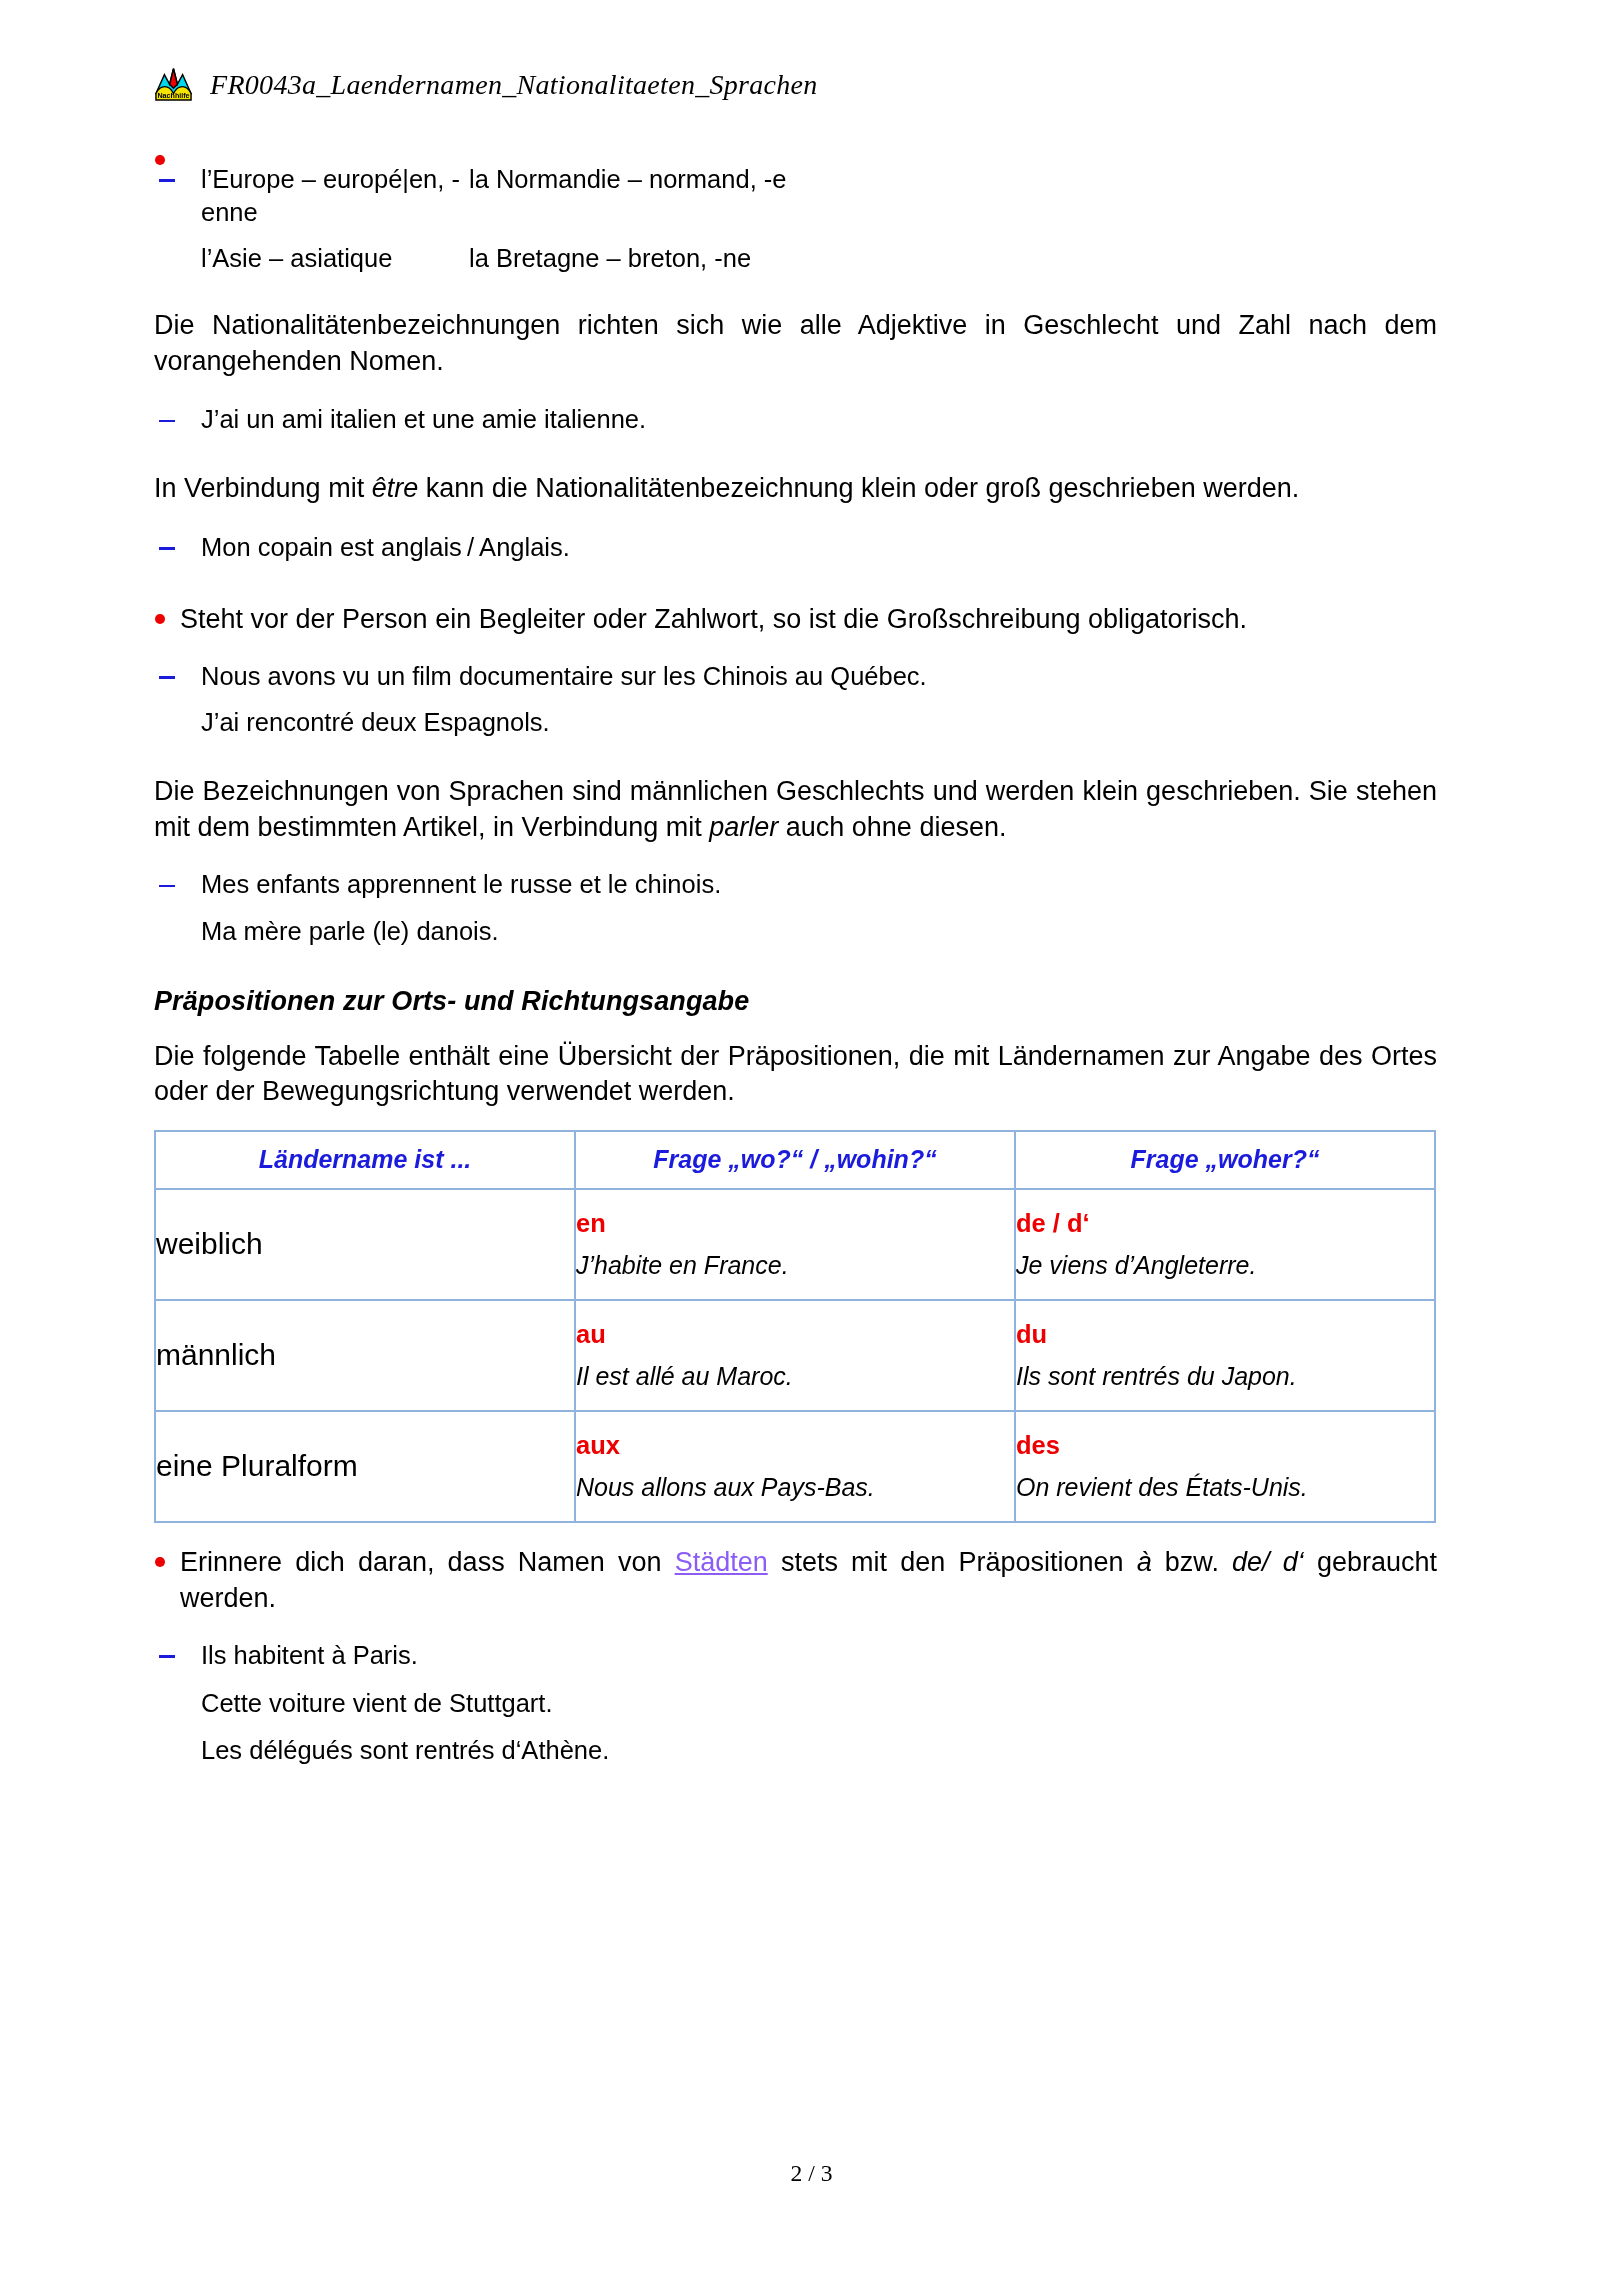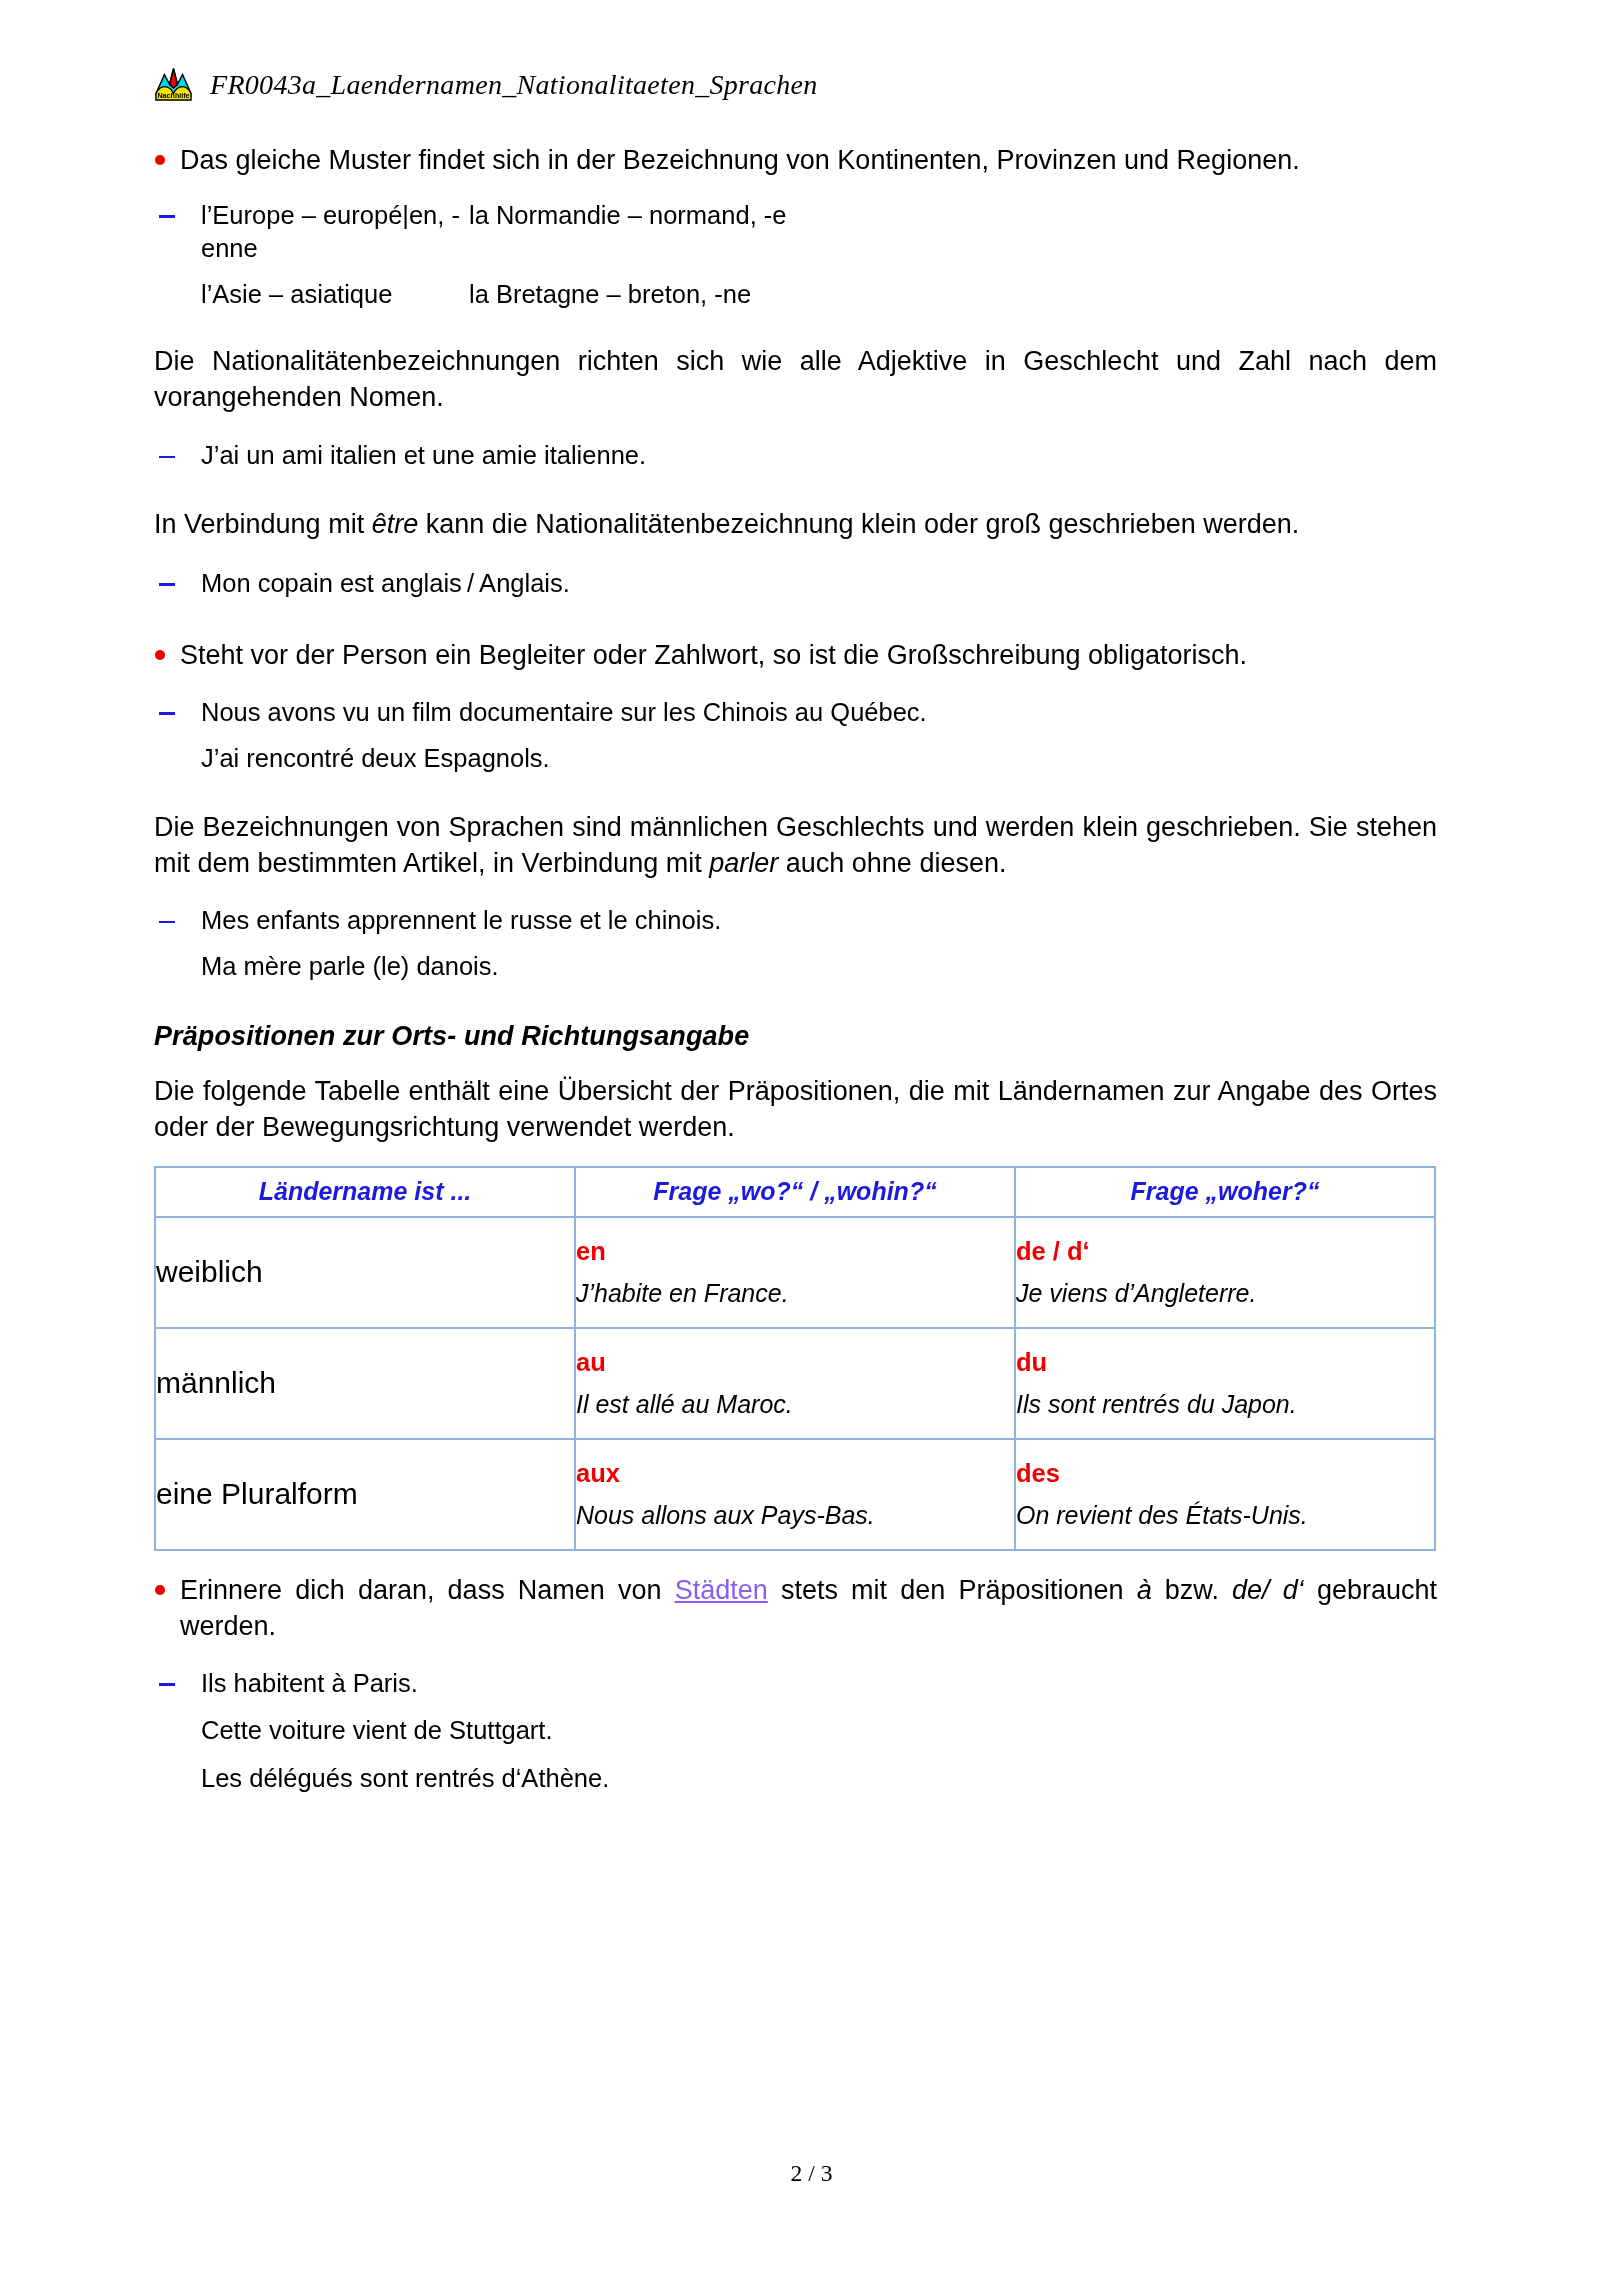--- a/index.html
+++ b/index.html
@@ -133,21 +133,21 @@
     border-collapse: collapse;
     width: 1280px;
     table-layout: fixed;
   }
   table.prep td, table.prep th {
     border: 2px solid #8fb3dd;
     vertical-align: middle;
     padding: 0;
   }
   table.prep th {
-    height: 50px;
+    height: 58px;
     text-align: center;
     font-style: italic;
     font-weight: bold;
     font-size: 25px;
     color: #1b1bdd;
   }
   table.prep td {
     height: 111px;
   }
   .col1 { width: 420px; }
@@ -204,21 +204,20 @@
         <text x="30" y="49" font-family="Liberation Sans, sans-serif" font-size="11" font-weight="bold" text-anchor="middle" fill="#000">Nachhilfe</text>
       </svg>
     </span>
     <span class="header-title">FR0043a_Laendernamen_Nationalitaeten_Sprachen</span>
   </div>
 
   <div class="content">
 
     <p class="bullet">
       <span class="dot"></span>
-      <span>Das gleiche Muster findet sich in der Bezeichnung von Kontinenten, Provinzen und Regionen.</span>
     </p>
 
     <div style="height:9.2px"></div>
 
     <div class="dashitem">
       <span class="dash"></span>
       <span class="twocol">
         <span class="c1">l’Europe – europé|en, -enne</span>
         <span class="c2">la Normandie – normand, -e</span>
       </span>

